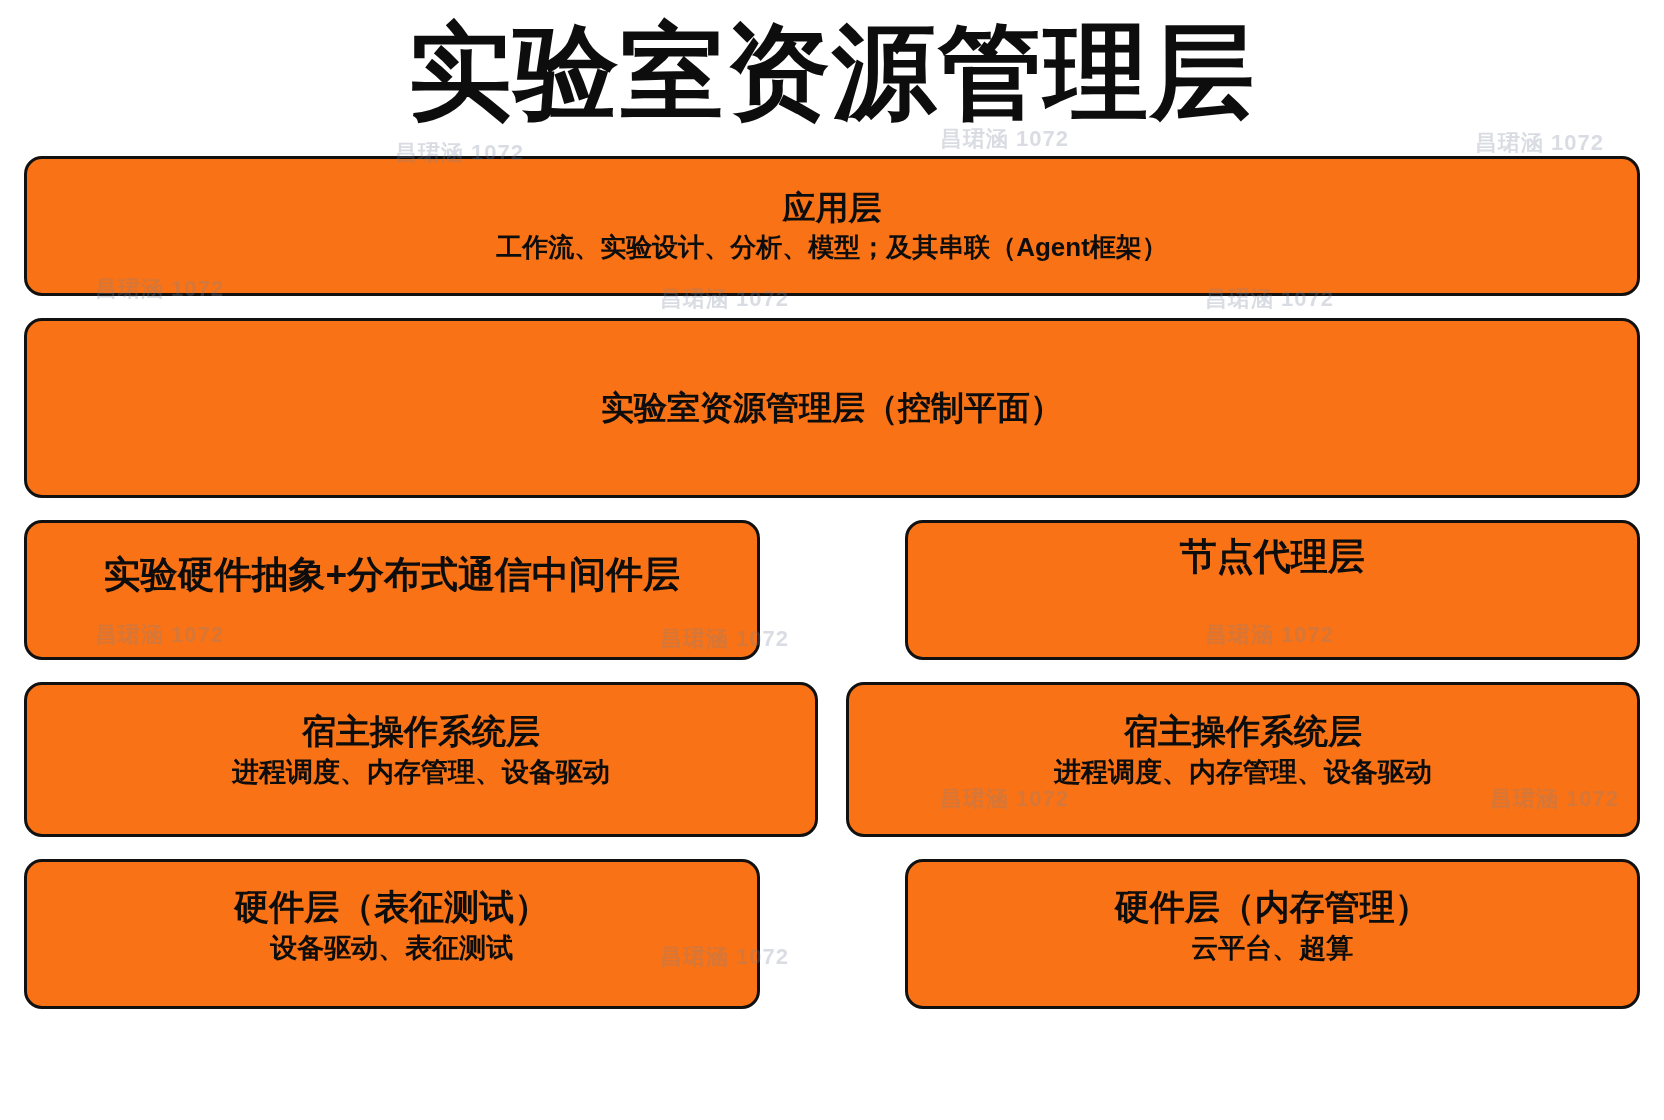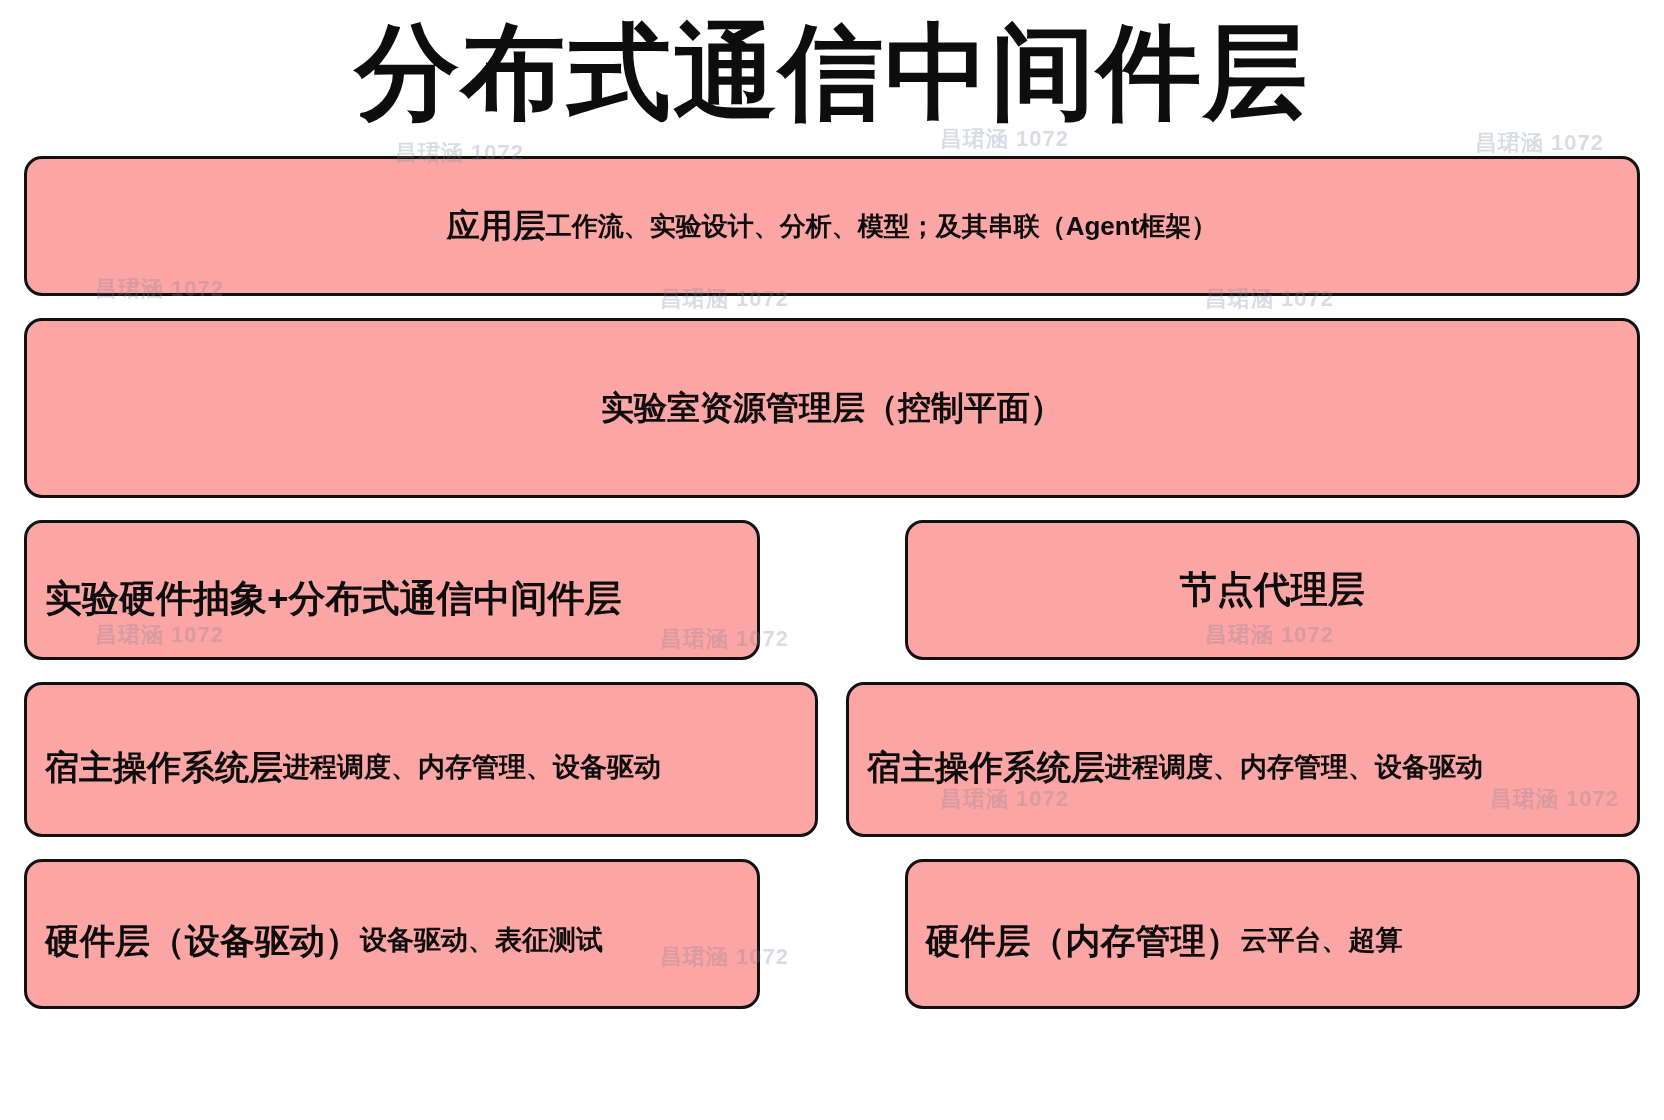--- a/index.html
+++ b/index.html
@@ -34,23 +34,23 @@
     color: #0d0d0d;
     margin: 2px 0 14px 0;
     white-space: nowrap;
   }
 
   
   .box {
     box-sizing: border-box;
     border: 3px solid #111111;
     border-radius: 18px;
-    background: #fca5a5;
+    background: #f97316;
     display: flex;
-    flex-direction: row;
+    flex-direction: column;
     align-items: center;
     justify-content: center;
     text-align: center;
     padding: 10px 18px;
   }
   .box .box-title {
     font-size: 33px;
     font-weight: 700;
     line-height: 1.3;
     color: #0d0d0d;
@@ -83,42 +83,42 @@
   .row-host { height: 155px; gap: 28px; }
   .row-hw { height: 150px; }
 
   .row-mid .box-title { font-size: 37px; }
   .row-host .box-title { font-size: 34px; }
   .row-hw .box-title { font-size: 35px; }
   .row-host .box-sub,
   .row-hw .box-sub { font-size: 27px; }
 
   .row-mid .left-box { justify-content: flex-start; padding-top: 28px; }
-  .row-mid .right-box { justify-content: center; }
+  .row-mid .right-box { justify-content: flex-start; }
   .row-host .box { justify-content: flex-start; padding-top: 24px; }
   .row-hw .box { justify-content: flex-start; padding-top: 22px; }
 
   
   .wm {
     position: absolute;
     font-size: 22px;
     color: rgba(120, 130, 150, 0.28);
     font-weight: 700;
     letter-spacing: 1px;
     pointer-events: none;
     user-select: none;
     white-space: nowrap;
   }
 </style>
 </head>
 <body>
 
 <div class="page">
 
-  <div class="title">分布式通信中间件层</div>
+  <div class="title">实验室资源管理层</div>
 
   <div class="box full-row row-app">
     <div class="box-title">应用层</div>
     <div class="box-sub">工作流、实验设计、分析、模型；及其串联（Agent框架）</div>
   </div>
 
   <div class="box full-row row-res">
     <div class="box-title">实验室资源管理层（控制平面）</div>
   </div>
 
@@ -137,21 +137,21 @@
       <div class="box-sub">进程调度、内存管理、设备驱动</div>
     </div>
     <div class="box">
       <div class="box-title">宿主操作系统层</div>
       <div class="box-sub">进程调度、内存管理、设备驱动</div>
     </div>
   </div>
 
   <div class="split-row row-hw">
     <div class="box">
-      <div class="box-title">硬件层（设备驱动）</div>
+      <div class="box-title">硬件层（表征测试）</div>
       <div class="box-sub">设备驱动、表征测试</div>
     </div>
     <div class="box">
       <div class="box-title">硬件层（内存管理）</div>
       <div class="box-sub">云平台、超算</div>
     </div>
   </div>
 
   <div class="wm" style="left:395px;  top:136px;">昌珺涵 1072</div>
   <div class="wm" style="left:940px;  top:122px;">昌珺涵 1072</div>

